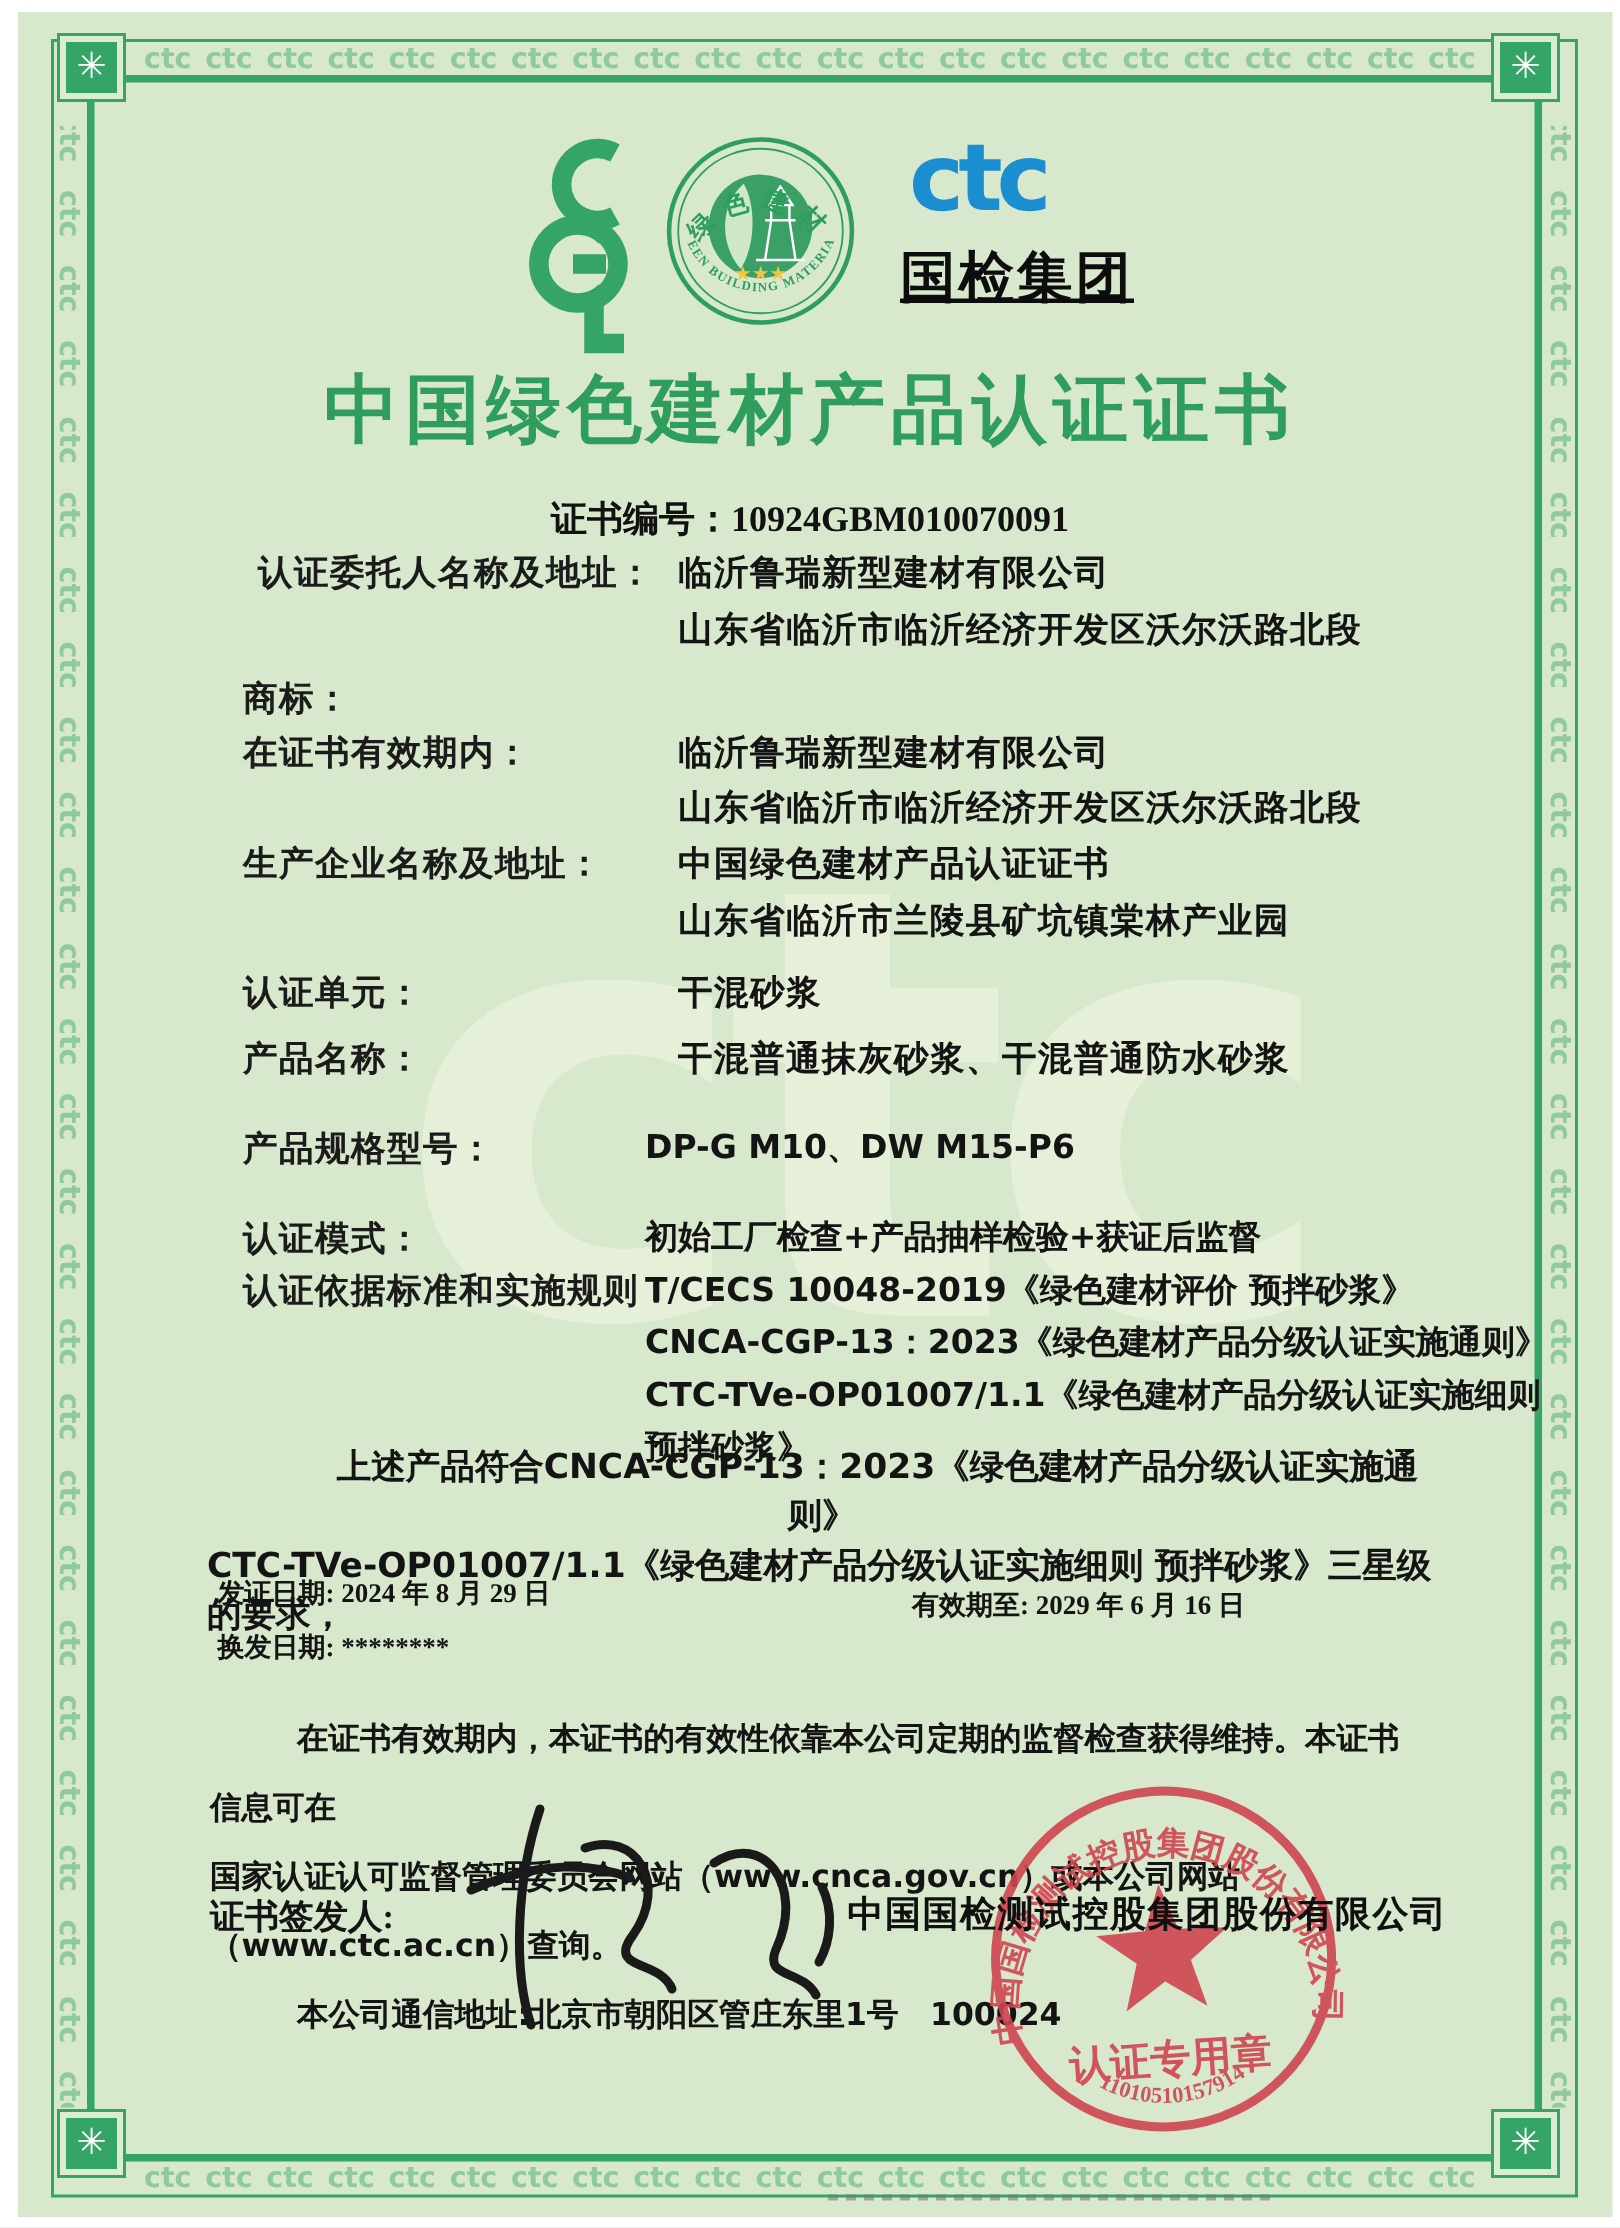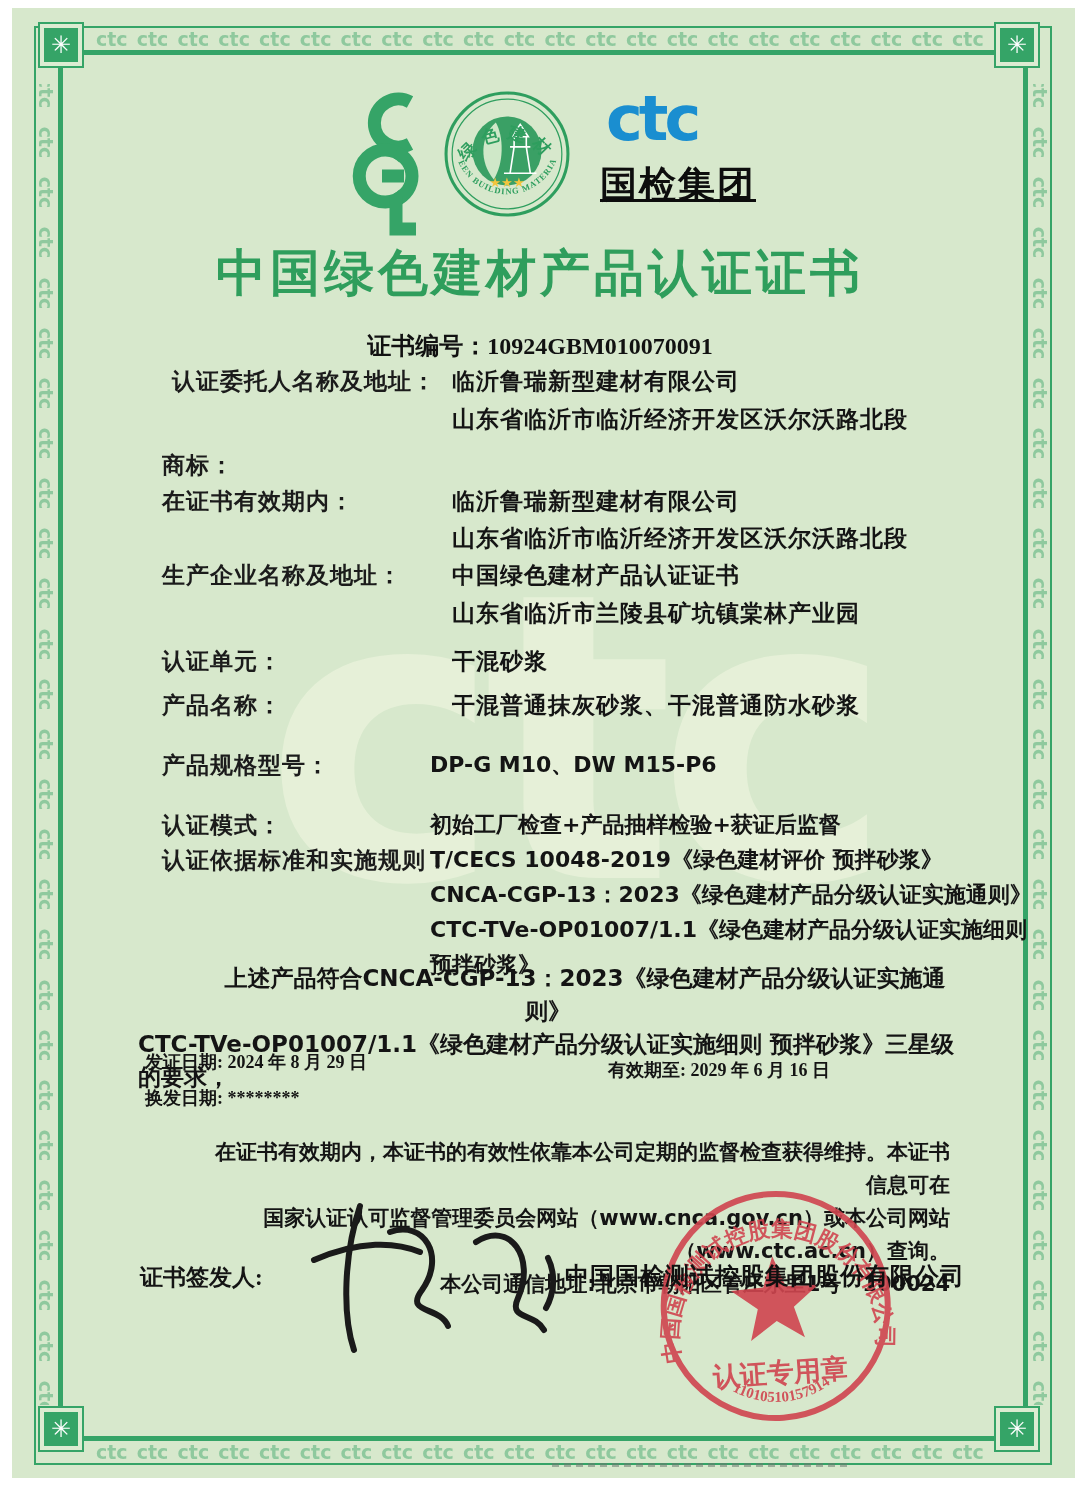--- a/index.html
+++ b/index.html
@@ -36,22 +36,22 @@
     left:60px;top:240px;width:960px;text-align:center;
     font-size:50px;font-weight:bold;letter-spacing:4px;color:#2f9e5c;
   }
   .certno{left:60px;top:330px;width:960px;text-align:center;font-size:24px;font-weight:bold;color:#111;}
   .lbl{font-size:23px;font-weight:bold;color:#1b1b1b;letter-spacing:1px;white-space:nowrap;}
   .val{font-size:23px;font-weight:bold;color:#141414;letter-spacing:1px;white-space:nowrap;}
   .sans{font-family:"DejaVu Sans","Liberation Sans",sans-serif;font-size:22px;letter-spacing:0;}
   .stmt{left:138px;top:962px;width:820px;font-size:23px;font-weight:bold;color:#141414;line-height:33px;
     font-family:"DejaVu Sans","Liberation Sans",sans-serif;}
   .stmt .in{text-indent:74px;text-align:center;}
-  .notice{left:140px;top:1136px;width:810px;font-size:21px;font-weight:bold;color:#141414;line-height:33px;
-    font-family:"DejaVu Sans","Liberation Sans",sans-serif;text-align:right;}
+  .notice{left:140px;top:1136px;width:810px;font-size:21px;font-weight:bold;color:#141414;line-height:46px;
+    font-family:"DejaVu Sans","Liberation Sans",sans-serif;}
   .notice .in{text-indent:58px;}
   .datept{font-size:18px;font-weight:bold;color:#141414;white-space:nowrap;}
 
   .logo-ctc-text{left:606px;top:88px;font-family:"DejaVu Sans","Liberation Sans",sans-serif;
     font-weight:900;font-size:62px;letter-spacing:-4px;color:#1a8ed0;line-height:1;}
   .logo-ctc-sub{left:600px;top:166px;font-family:"DejaVu Sans","Liberation Sans",sans-serif;
     font-weight:900;font-size:37px;letter-spacing:2px;color:#0d0d0d;line-height:1;text-decoration:underline;}
 
   .company{left:565px;top:1260px;font-size:24px;font-weight:bold;color:#101010;z-index:3;letter-spacing:1px;}
   .signer-label{left:140px;top:1262px;font-size:23px;font-weight:bold;color:#141414;}

